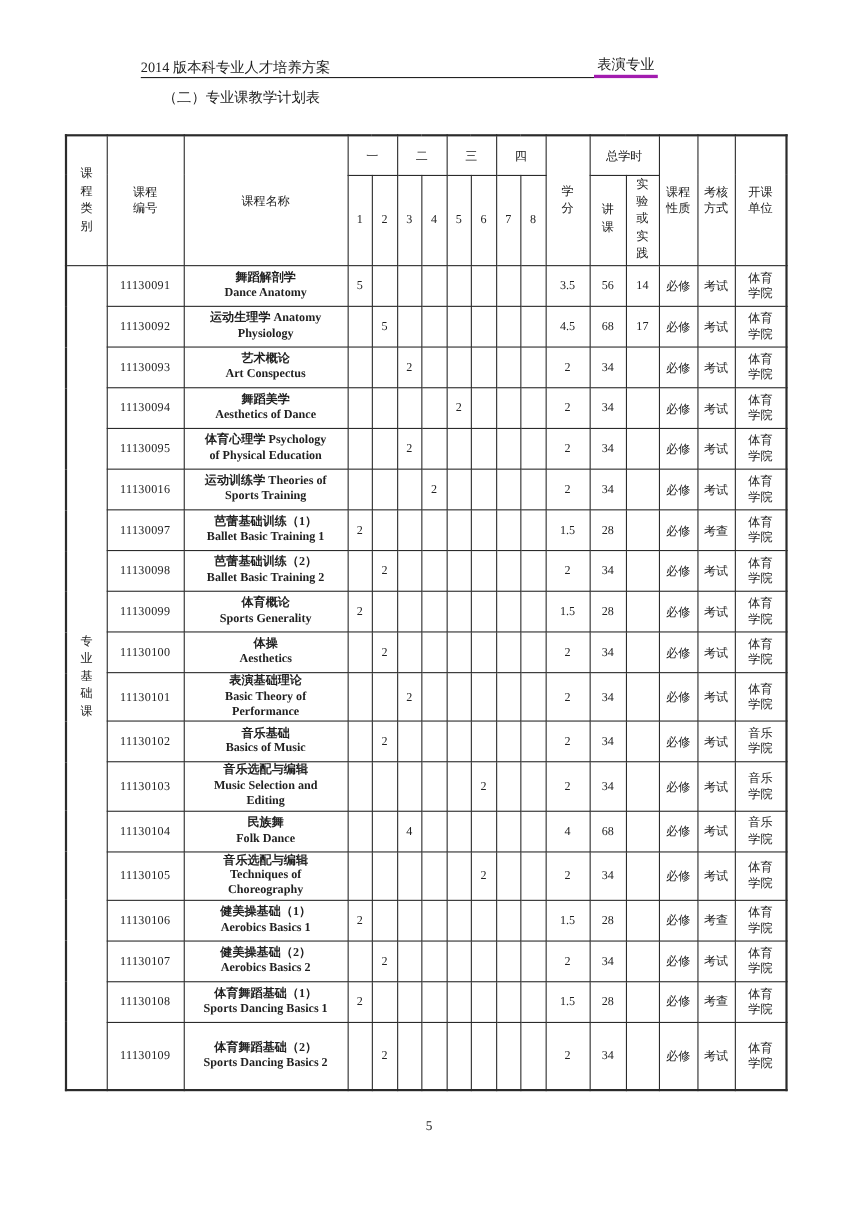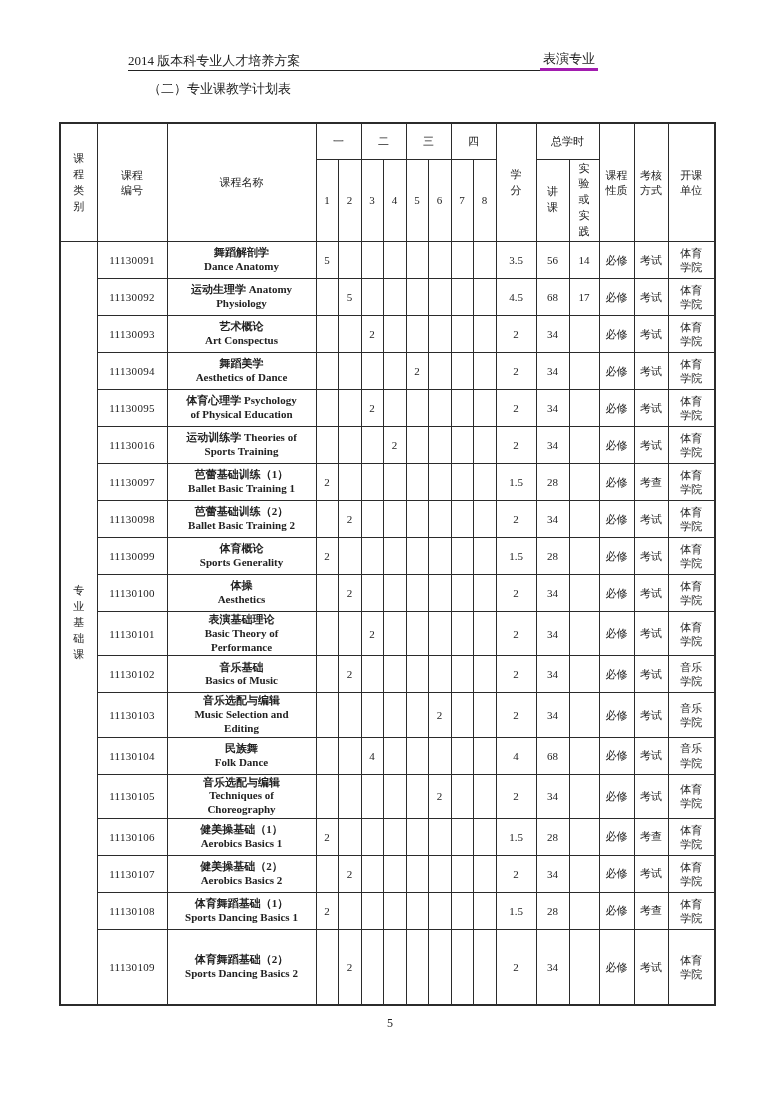--- a/index.html
+++ b/index.html
@@ -47,21 +47,21 @@
     border: 1px solid #2b2b2b;
     padding: 1px 1px;
     text-align: center;
     vertical-align: middle;
     font-weight: normal;
     overflow: hidden;
   }
   thead tr.hrow1 { height: 36px; }
   thead tr.hrow2 { height: 72px; }
   tbody tr { height: 37px; }
-  tbody tr:last-child { height: 76px; }
+  tbody tr:last-child { height: 62px; }
 
   .vert {
     display: inline-block; width: 12px;
     word-break: break-all; line-height: 1.45;
   }
   .two {
     display: inline-block; width: 24px;
     word-break: break-all; line-height: 1.3;
   }
   .c-name div { line-height: 1.25; font-weight: bold; }

